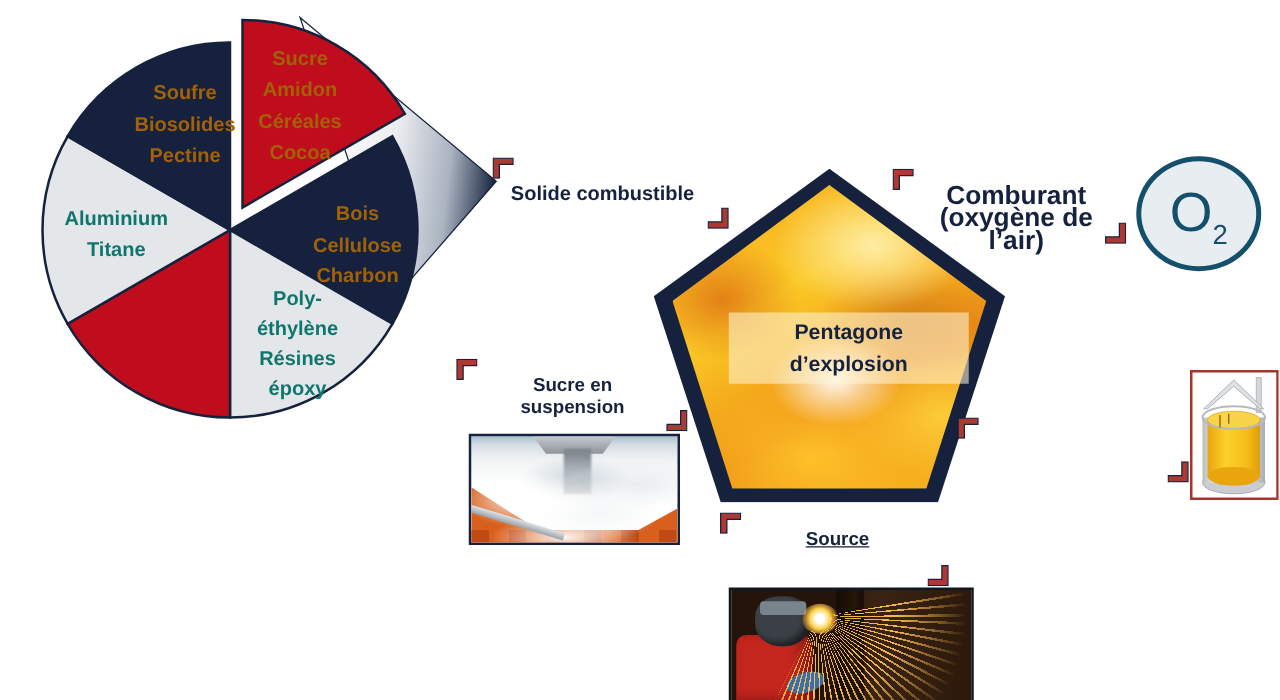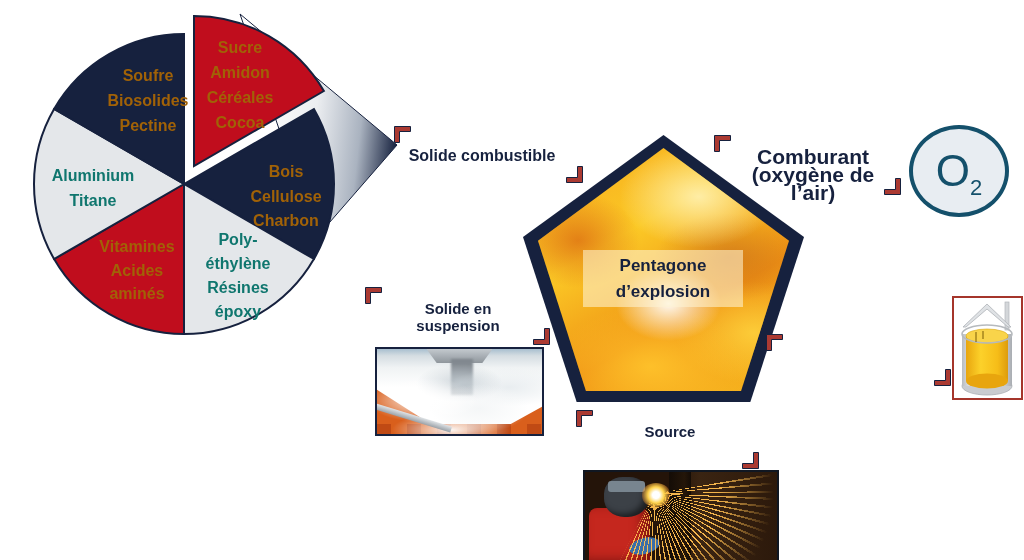--- a/index.html
+++ b/index.html
@@ -19,21 +19,21 @@
   .pentagon-border{left:523px;top:135px;width:281px;height:267px;background:#16213e;}
   .fire{position:absolute;left:15px;right:15px;top:13px;bottom:11px;
     background:
       radial-gradient(ellipse 30% 22% at 52% 64%, rgba(255,255,255,.95), rgba(255,255,255,0) 70%),
       radial-gradient(ellipse 45% 30% at 64% 20%, rgba(255,241,179,.9), rgba(255,241,179,0) 70%),
       radial-gradient(ellipse 35% 28% at 16% 38%, rgba(217,100,16,.7), rgba(217,100,16,0) 70%),
       radial-gradient(ellipse 42% 26% at 76% 45%, rgba(184,92,26,.5), rgba(184,92,26,0) 70%),
       radial-gradient(ellipse 55% 35% at 45% 90%, rgba(255,196,44,.9), rgba(255,196,44,0) 72%),
       radial-gradient(ellipse 45% 30% at 86% 76%, rgba(255,214,64,.8), rgba(255,214,64,0) 70%),
       linear-gradient(150deg,#f6a61c 0%,#fbc926 35%,#ef9214 65%,#f7b81f 100%);}
-  .title-box{position:absolute;left:60px;top:115px;width:160px;height:57px;
+  .title-box{position:absolute;left:60px;top:115px;width:192px;height:57px;
     background:rgba(253,243,211,.58);display:flex;flex-direction:column;justify-content:center;
     text-align:center;font-weight:bold;font-size:17px;line-height:26px;color:#16213e;}
 
   
   .vertexLabel{position:absolute;text-align:center;font-weight:bold;color:#16213e;}
   .bk{position:absolute;width:17px;height:17px;}
 
   
   .o2{left:909px;top:125px;width:92px;height:84px;border:4px solid #14506b;border-radius:50%;
       background:#e8edf2;display:flex;align-items:center;justify-content:center;color:#14506b;}
@@ -120,25 +120,20 @@
     <div>Bois</div>
       <div>Cellulose</div>
     <div>Charbon</div>
   </div>
   <div class="pieLabel on-light" style="left:238px;top:276px;line-height:24px;">
     <div>Poly-</div>
       <div>éthylène</div>
     <div>Résines</div>
       <div>époxy</div>
   </div>
-  <div class="pieLabel on-dark" style="left:137px;top:270px;line-height:23.5px;">
-    <div>Vitamines</div>
-      <div>Acides</div>
-    <div>aminés</div>
-  </div>
   <div class="pieLabel on-light" style="left:93px;top:188px;line-height:25px;">
     <div>Aluminium</div>
       <div>Titane</div>
   </div>
   <div class="pieLabel on-dark" style="left:148px;top:100px;line-height:25px;">
     <div>Soufre</div>
       <div>Biosolides</div>
     <div>Pectine</div>
   </div>
 
@@ -168,38 +163,38 @@
     <div>(oxygène de l’air)</div>
   </div>
   <svg class="bk" style="left:884px;top:178px;" viewBox="0 0 17 17">
     <path d="M16.5,0.5 L16.5,16.5 L0.5,16.5 L0.5,11.5 L11.5,11.5 L11.5,0.5 Z" stroke="#16213e" fill="#ab3a32"></path>
     </svg>
 
   <svg class="bk" style="left:365px;top:287px;" viewBox="0 0 17 17">
     <path d="M0.5,16.5 L0.5,0.5 L16.5,0.5 L16.5,5.5 L5.5,5.5 L5.5,16.5 Z" stroke="#16213e" fill="#ab3a32"></path>
     </svg>
   <div class="vertexLabel" style="left:398px;top:300px;width:120px;font-size:15px;line-height:17px;">
-    <div>Solide en</div>
+    <div>Sucre en</div>
     <div>suspension</div>
   </div>
   <svg class="bk" style="left:533px;top:328px;" viewBox="0 0 17 17">
     <path d="M16.5,0.5 L16.5,16.5 L0.5,16.5 L0.5,11.5 L11.5,11.5 L11.5,0.5 Z" stroke="#16213e" fill="#ab3a32"></path>
     </svg>
 
   <svg class="bk" style="left:766px;top:334px;" viewBox="0 0 17 17">
     <path d="M0.5,16.5 L0.5,0.5 L16.5,0.5 L16.5,5.5 L5.5,5.5 L5.5,16.5 Z" stroke="#16213e" fill="#ab3a32"></path>
     </svg>
   <svg class="bk" style="left:934px;top:369px;" viewBox="0 0 17 17">
     <path d="M16.5,0.5 L16.5,16.5 L0.5,16.5 L0.5,11.5 L11.5,11.5 L11.5,0.5 Z" stroke="#16213e" fill="#ab3a32"></path>
     </svg>
 
   <svg class="bk" style="left:576px;top:410px;" viewBox="0 0 17 17">
     <path d="M0.5,16.5 L0.5,0.5 L16.5,0.5 L16.5,5.5 L5.5,5.5 L5.5,16.5 Z" stroke="#16213e" fill="#ab3a32"></path>
     </svg>
-  <div class="vertexLabel" style="left:602px;top:423px;width:136px;font-size:15px;line-height:18px;">
+  <div class="vertexLabel" style="left:602px;top:423px;width:136px;font-size:15px;line-height:18px;text-decoration:underline;">
     <div>Source</div>
   </div>
   <svg class="bk" style="left:742px;top:452px;" viewBox="0 0 17 17">
     <path d="M16.5,0.5 L16.5,16.5 L0.5,16.5 L0.5,11.5 L11.5,11.5 L11.5,0.5 Z" stroke="#16213e" fill="#ab3a32"></path>
     </svg>
 
   <div class="abs o2">
     <span class="sym">O</span>
     <span class="sub">2</span>
   </div>

